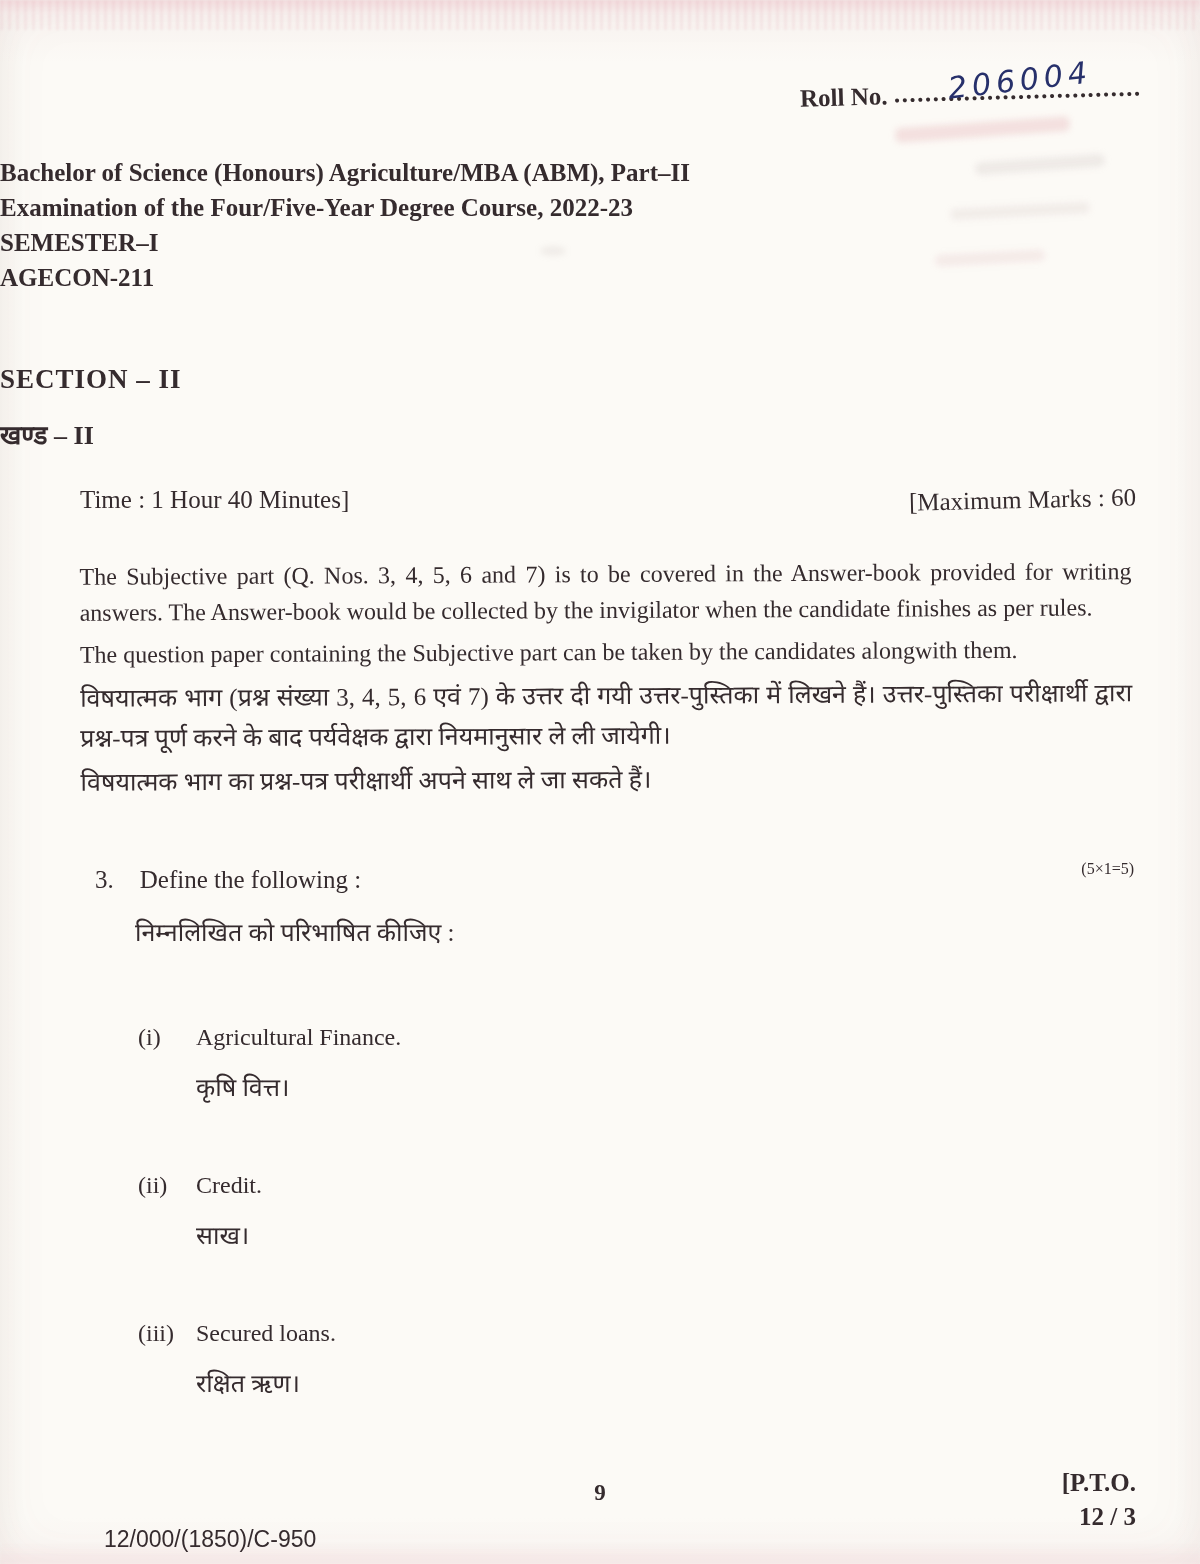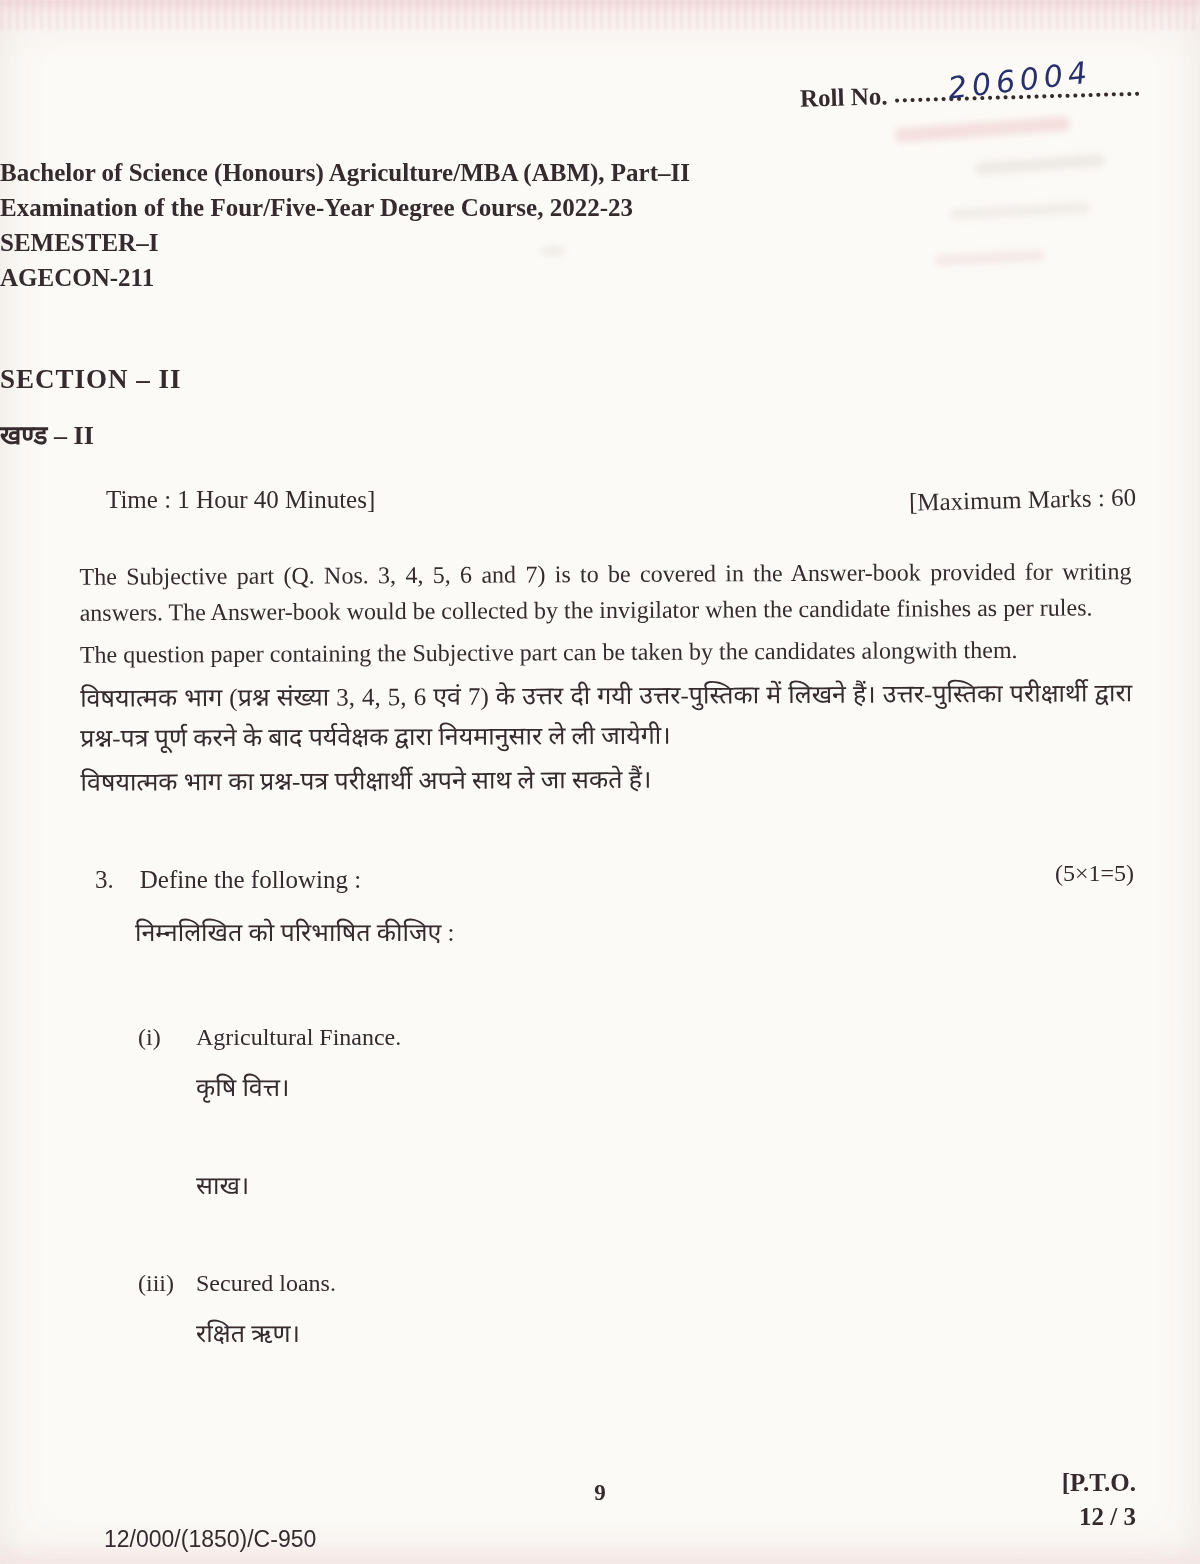--- a/index.html
+++ b/index.html
@@ -36,32 +36,32 @@
   .rollno{position:absolute;top:80px;right:58px;font-size:25px;font-weight:bold;transform:rotate(-1.6deg);white-space:nowrap;}
   .rollno .dots{font-weight:bold;letter-spacing:1.5px;position:relative;top:-2px;}
   .roll-hand{position:absolute;left:148px;top:-16px;font-family:"DejaVu Sans",sans-serif;font-style:italic;font-size:30px;letter-spacing:5px;color:#27306b;transform:rotate(-5deg);font-weight:normal;}
   
   .header{position:absolute;top:155px;left:0;width:100%;text-align:left;font-weight:bold;font-size:25px;line-height:35px;}
   
   .section{position:absolute;top:364px;left:0;width:100%;text-align:left;font-weight:bold;}
   .section .sec-en{font-size:27px;letter-spacing:1px;}
   .section .sec-hi{font-size:26px;margin-top:21px;}
   
-  .meta{position:absolute;top:486px;left:80px;right:64px;display:flex;justify-content:space-between;font-size:25px;margin-left:26px;}
+  .meta{position:absolute;top:486px;left:80px;right:64px;display:flex;justify-content:space-between;font-size:25px;}
   .meta .marks{transform:rotate(-1.3deg);}
   
   .instructions{position:absolute;top:556px;left:80px;width:1052px;transform:rotate(-0.3deg);}
   .instructions p{margin:0;}
   .instructions .en{font-size:24px;line-height:36px;text-align:justify;}
   .instructions .en2{margin-top:6px;}
   .instructions .hi{font-size:25px;line-height:40px;text-align:justify;margin-top:6px;}
   .instructions .hi2{margin-top:4px;}
   
   .q3{position:absolute;top:866px;left:95px;right:66px;font-size:25px;}
-  .q3-marks{position:absolute;right:0;top:-6px;font-size:24px;text-align:right;}
+  .q3-marks{position:absolute;right:0;top:-6px;font-size:16px;text-align:right;}
   .q3-num{display:inline-block;margin-right:26px;}
   .q3-hi{margin-top:20px;margin-left:40px;font-size:25px;}
   
   .qitems{position:absolute;top:1022px;left:138px;right:100px;}
   .qitem{margin-bottom:66px;}
   .qitem .row-en{display:flex;font-size:24px;line-height:30px;}
   .qitem .ilabel{width:58px;flex:0 0 58px;}
   .qitem .row-hi{margin-left:58px;margin-top:20px;font-size:25px;line-height:32px;}
   
   .footer-left{position:absolute;top:1480px;left:104px;font-family:"Liberation Sans","DejaVu Sans",sans-serif;font-weight:normal;font-size:23px;margin-top:46px;}
@@ -123,20 +123,24 @@
 
     <div class="qitem">
       <div class="row-en">
         <span class="ilabel">(i)</span>
         <span class="itext">Agricultural Finance.</span>
       </div>
       <div class="row-hi">कृषि वित्त।</div>
     </div>
 
     <div class="qitem">
+      <div class="row-en">
+        <span class="ilabel">(ii)</span>
+        <span class="itext">Credit.</span>
+      </div>
       <div class="row-hi">साख।</div>
     </div>
 
     <div class="qitem">
       <div class="row-en">
         <span class="ilabel">(iii)</span>
         <span class="itext">Secured loans.</span>
       </div>
       <div class="row-hi">रक्षित ऋण।</div>
     </div>

